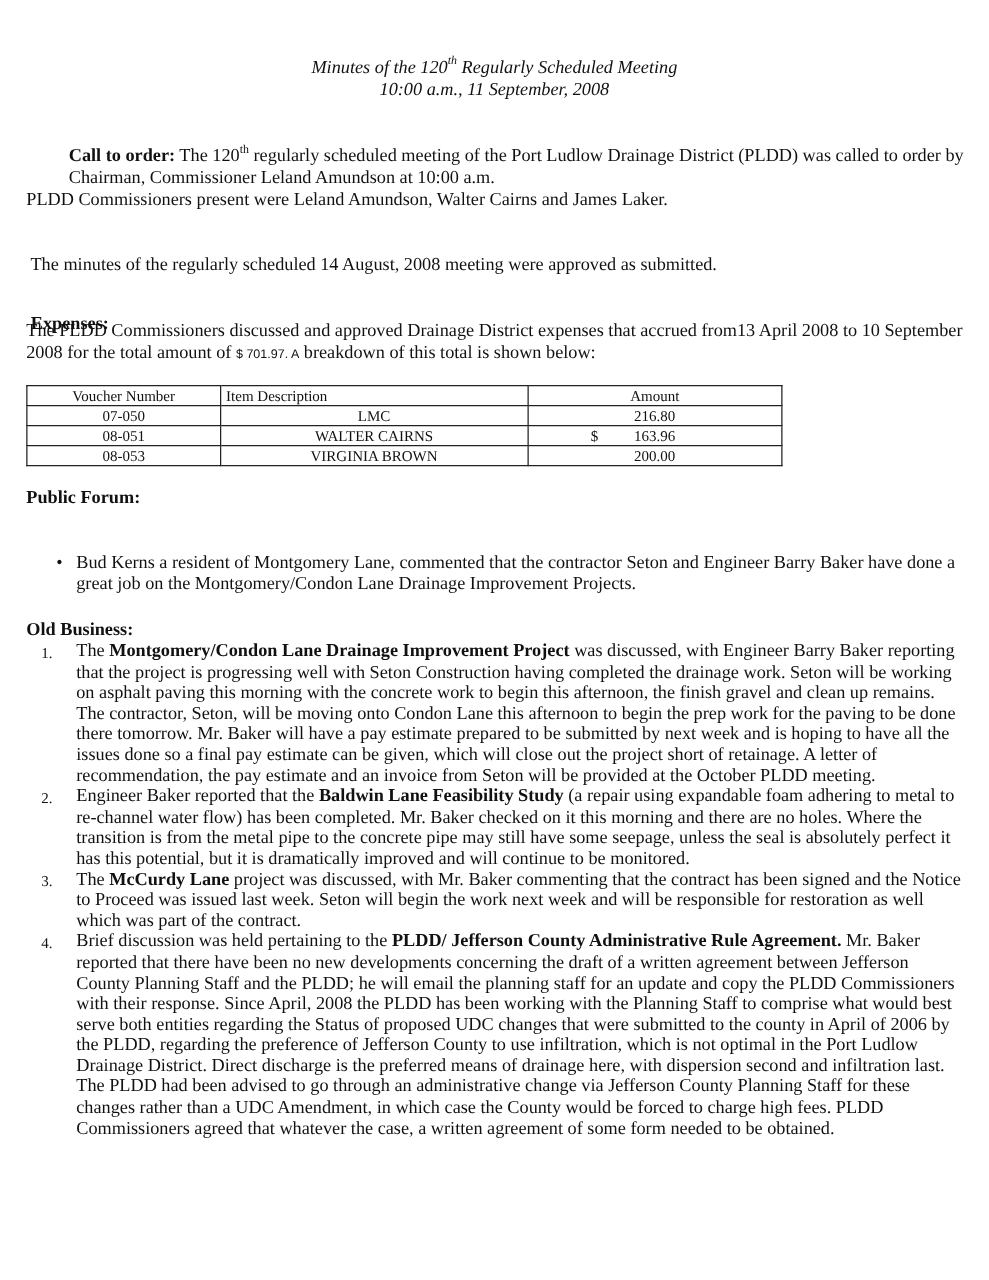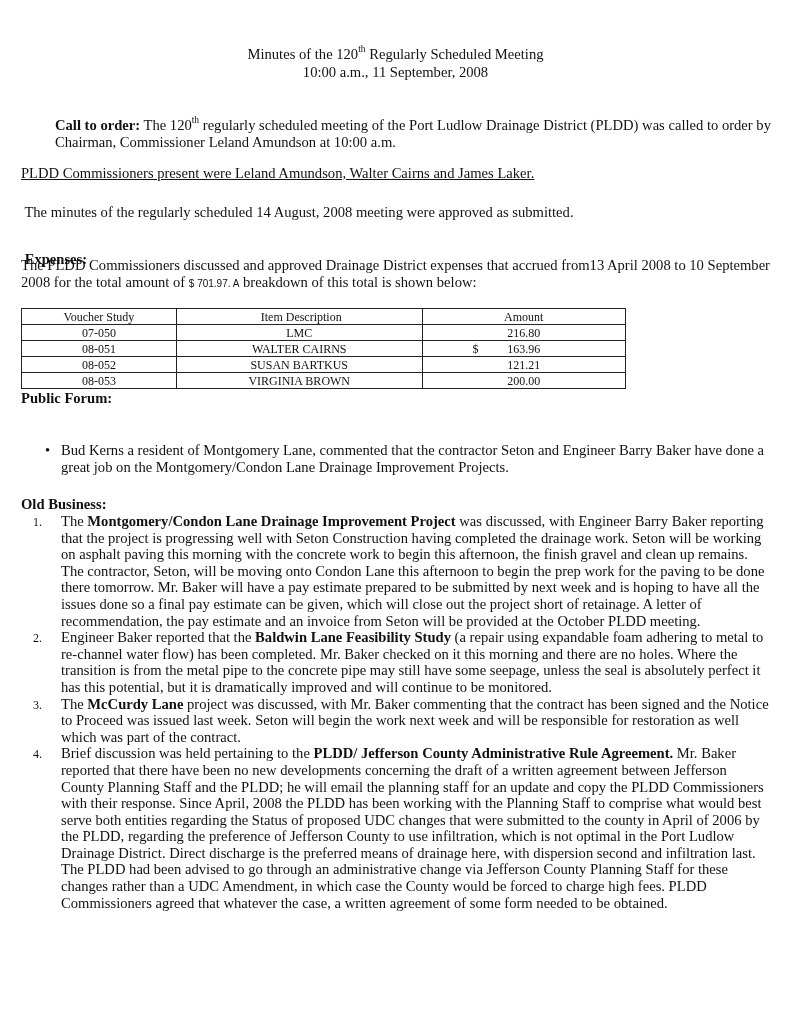--- a/index.html
+++ b/index.html
@@ -1,73 +1,68 @@
 <!DOCTYPE html>
 <html><head>
 <meta charset="utf-8">
 <style>
   html, body { margin: 0; padding: 0; background: #ffffff; }
   body { width: 791px; height: 1024px; position: relative; overflow: hidden;
          font-family: "Liberation Serif", "DejaVu Serif", serif; color: #111; font-size: 14.6px; line-height: 16.6px; }
   .abs { position: absolute; }
-  .title { left: 0; width: 791px; text-align: center; }
+  .title { left: 0; width: 791px; text-align: center; font-style: italic; }
   sup { font-size: 9.5px; line-height: 0; position: relative; top: -1px; vertical-align: super; }
   b { font-weight: bold; }
   .p { left: 21px; width: 760px; }
   .sans { font-family: "Liberation Sans", "DejaVu Sans", sans-serif; font-size: 10px; }
   table.exp { position: absolute; left: 21px; top: 308px; width: 605px; border-collapse: collapse; font-size: 12px; }
   table.exp td, table.exp th { border: 1.5px solid #222; height: 15px; padding: 0; line-height: 14px; font-weight: normal; }
   .c1 { width: 149px; text-align: center; }
   .c2 { width: 233px; text-align: center; }
-  .c2h { text-align: center; padding-left: 4px !important; }
+  .c2h { text-align: left; padding-left: 4px !important; }
   .c3 { width: 196px; text-align: center; position: relative; }
   .dollar { position: absolute; left: 50px; }
   ul.pf { position: absolute; left: 21px; top: 442px; margin: 0; padding: 0; list-style: none; width: 750px; }
   ul.pf li { position: relative; padding-left: 40px; }
   ul.pf li .bullet { position: absolute; left: 24px; top: 0; }
   ol.ob { position: absolute; left: 21px; top: 513px; margin: 0; padding: 0; list-style: none; width: 750px; }
   ol.ob li { position: relative; padding-left: 40px; margin: 0; }
   ol.ob li .num { position: absolute; left: 12px; top: 1px; font-size: 12px; }
 </style>
 </head>
 <body>
 
 <div class="abs title" style="top:46px;"><span>Minutes of the 120</span><sup>th</sup><span> Regularly Scheduled Meeting</span></div>
 <div class="abs title" style="top:64px;">10:00 a.m., 11 September, 2008</div>
 
 <div class="abs p" style="top:117px; width:750px;margin-left:34px;"><b>Call to order:</b><span>  The 120</span><sup>th</sup><span> regularly scheduled meeting of the Port Ludlow Drainage District (PLDD) was called to order by Chairman, Commissioner Leland Amundson at 10:00 a.m.</span></div>
 
-<div class="abs p" style="top:165px;text-decoration:underline;">PLDD Commissioners present were Leland Amundson, Walter Cairns and James Laker.</div>
+<div class="abs p" style="top:152px;">PLDD Commissioners present were Leland Amundson, Walter Cairns and James Laker.</div>
 
 <div class="abs p" style="top:204px; white-space:pre;"> The minutes of the regularly scheduled 14 August, 2008 meeting were approved as submitted.</div>
 
 <div class="abs p" style="top:251px; white-space:pre;"><b> Expenses:</b></div>
 <div class="abs p" style="top:257px; width:755px;"><span>The PLDD Commissioners discussed and approved Drainage District expenses that accrued from13 April 2008 to 10 September 2008 for the total amount of </span><span class="sans">$ 701.97. A</span><span> breakdown of this total is shown below:</span></div>
 
 <table class="exp">
   <tbody>
       <tr>
-    <th class="c1">Voucher Study</th>
+    <th class="c1">Voucher Number</th>
     <th class="c2 c2h">Item Description</th>
     <th class="c3">Amount</th>
   </tr>
   <tr>
     <td class="c1">07-050</td>
     <td class="c2">LMC</td>
     <td class="c3"><span class="dollar"></span><span>216.80</span></td>
   </tr>
   <tr>
     <td class="c1">08-051</td>
     <td class="c2">WALTER CAIRNS</td>
     <td class="c3"><span class="dollar">$</span><span>163.96</span></td>
-  </tr>
-  <tr>
-    <td class="c1">08-052</td>
-    <td class="c2">SUSAN BARTKUS</td>
-    <td class="c3"><span class="dollar"></span><span>121.21</span></td>
   </tr>
   <tr>
     <td class="c1">08-053</td>
     <td class="c2">VIRGINIA BROWN</td>
     <td class="c3"><span class="dollar"></span><span>200.00</span></td>
   </tr>
 </tbody>
   </table>
 
 <div class="abs p" style="top:390px;"><b>Public Forum:</b></div>

